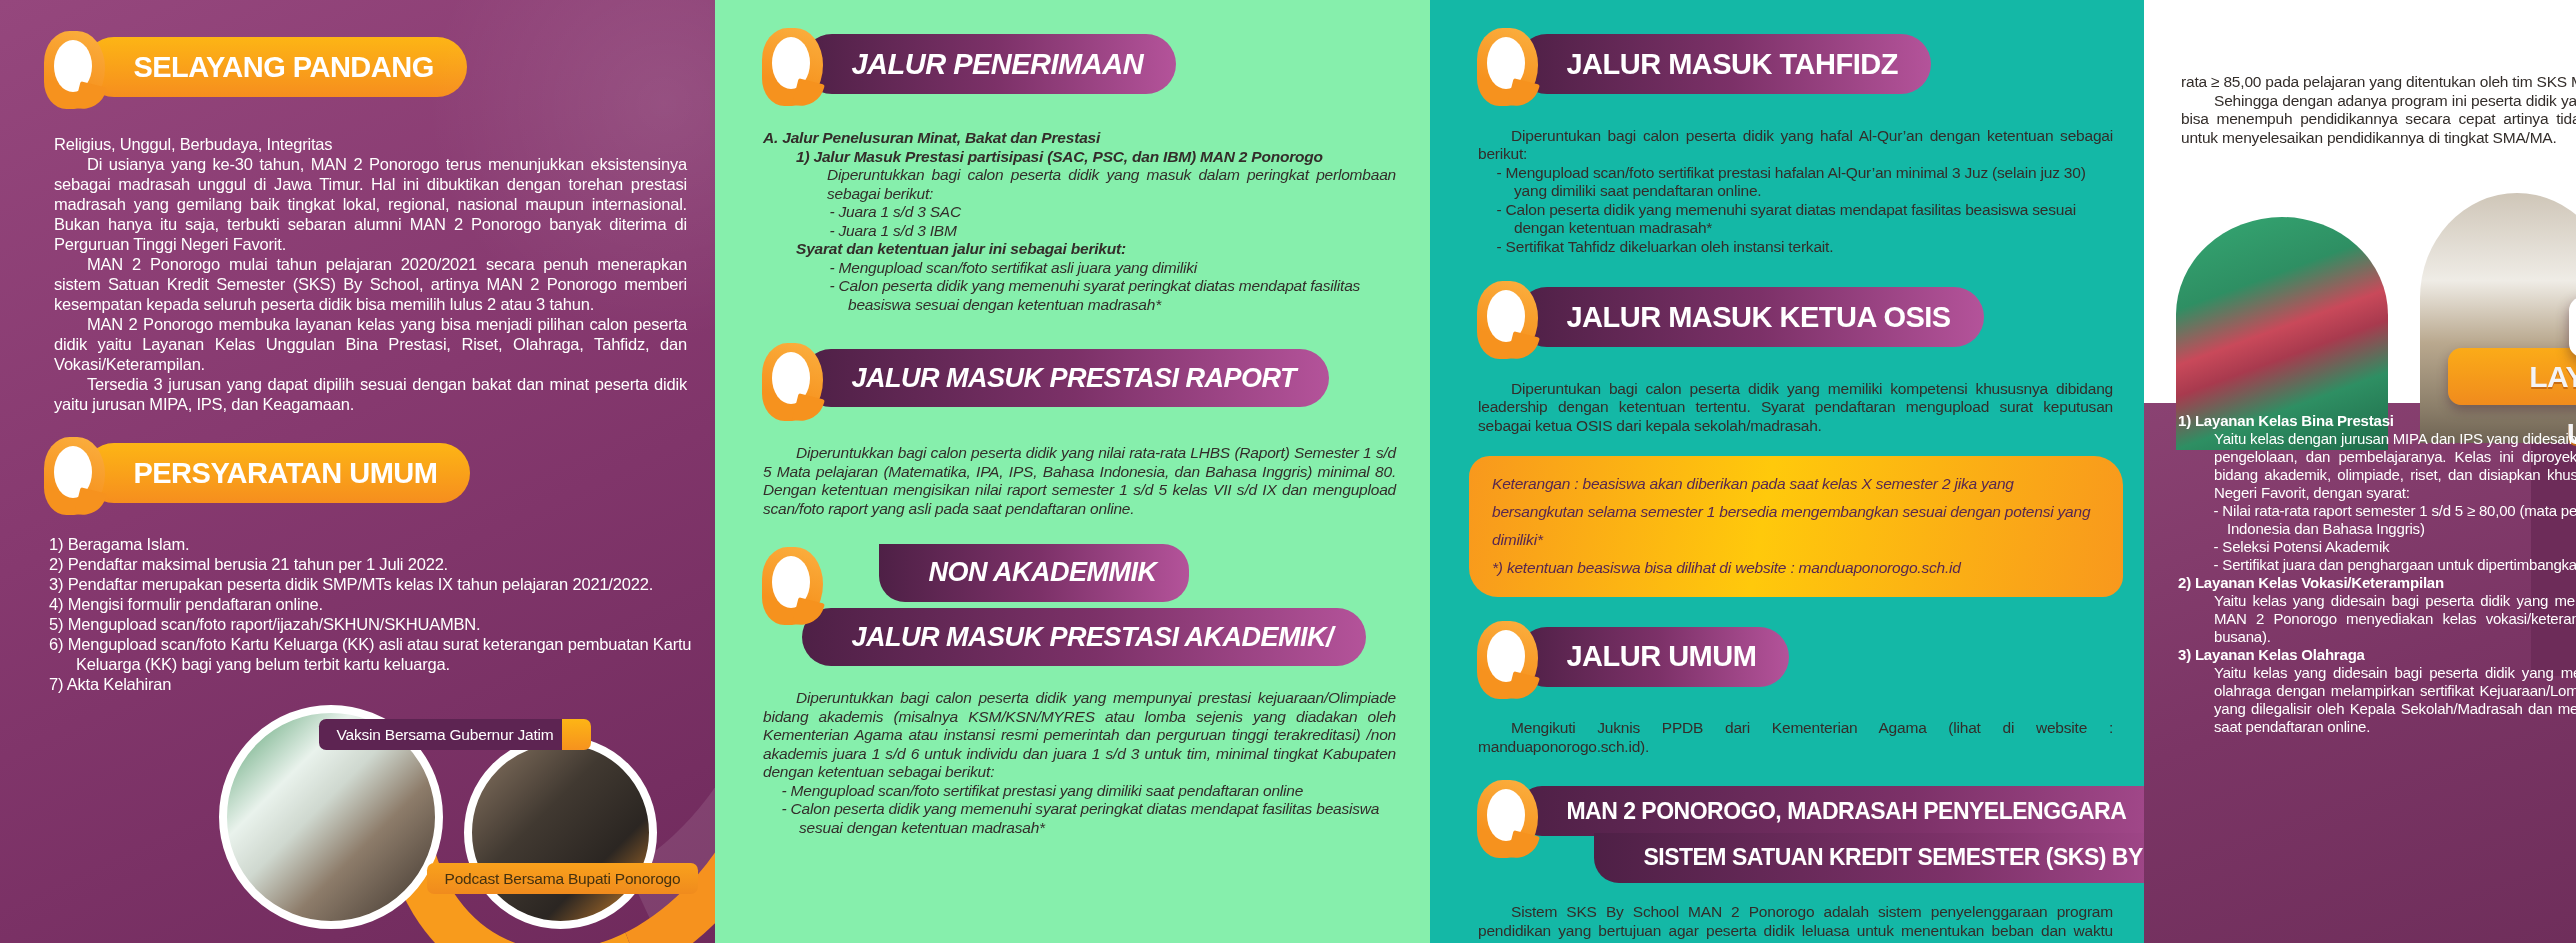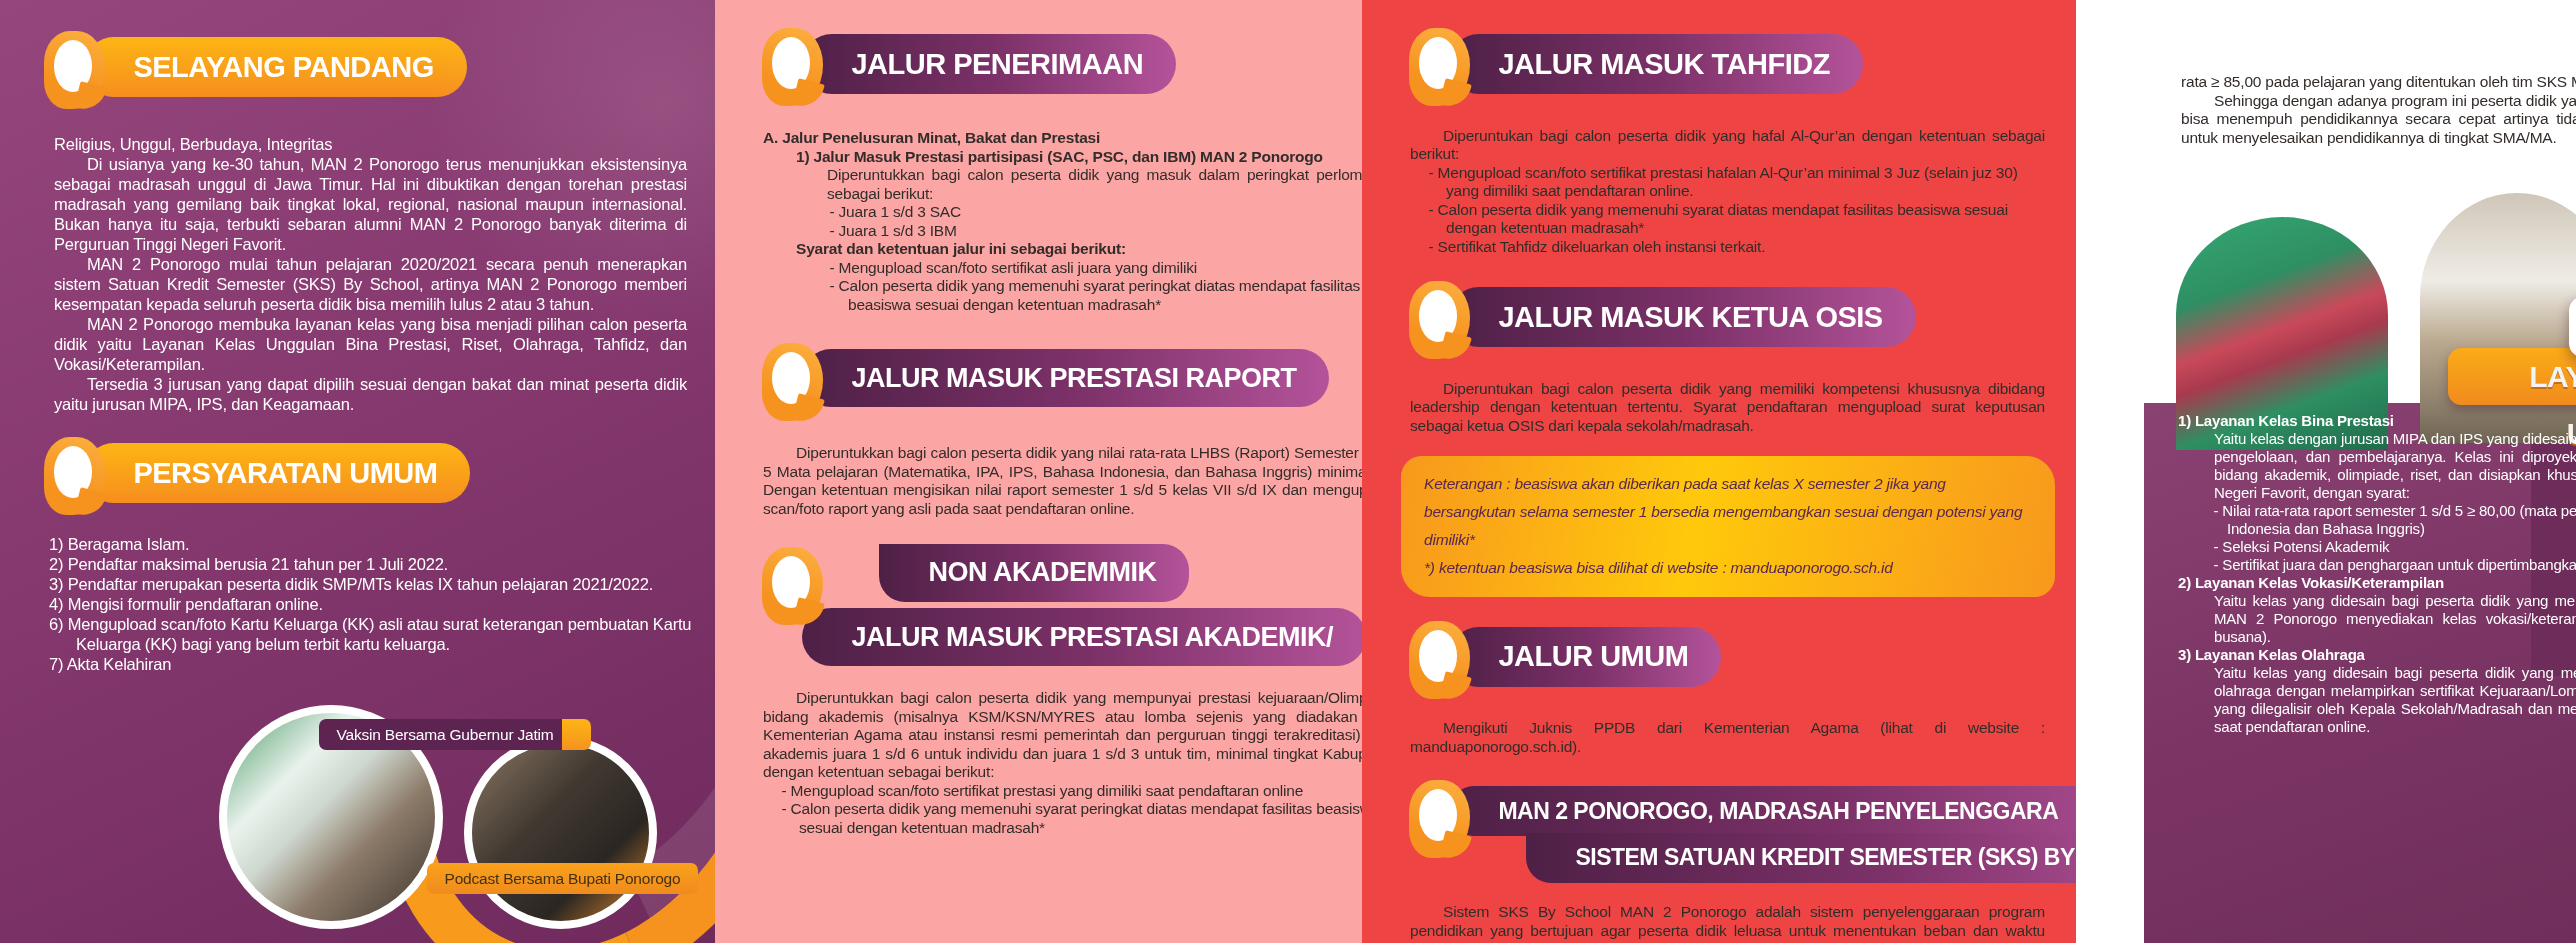--- a/index.html
+++ b/index.html
@@ -2,22 +2,22 @@
 <html style="font-size:8.2px"><head>
 <meta charset="utf-8">
 <style>
   html,body{margin:0;padding:0;background:#ffffff;}
   .sheet{position:relative;width:2860px;height:943px;overflow:hidden;
          font-family:"Liberation Sans",sans-serif;background:#ffffff;}
   .panel{position:absolute;top:0;height:943px;overflow:hidden;}
   .p1{left:0;width:715px;background:linear-gradient(155deg,#95477d 0%,#86396f 45%,#6f2a5c 100%);}
   .p1::before{content:'';position:absolute;right:-134px;top:-82px;width:464px;height:464px;
       border-radius:50%;background:radial-gradient(circle at 60% 40%, rgba(255,255,255,0.10), rgba(255,255,255,0) 60%);}
-  .p2{left:715px;width:715px;background:#fca5a5;}
-  .p3{left:1362px;width:714px;background:#ef4444;}
+  .p2{left:715px;width:715px;background:#86efac;font-style:italic;}
+  .p3{left:1430px;width:714px;background:#14b8a6;}
   .p4{left:2144px;width:716px;background:#ffffff;}
 
   
   .qhead{display:flex;align-items:flex-start;}
   .qicon{position:relative;width:61px;height:78px;flex:0 0 auto;margin-right:-20.6px;z-index:3;}
   .qicon .blob{position:absolute;inset:0;background:linear-gradient(200deg,#fbb040,#f6921e 70%);
       border-radius:48% 52% 58% 42%/46% 54% 60% 40%;}
   .qicon .hole{position:absolute;left:10.3px;top:9.3px;width:38px;height:52px;background:#ffffff;border-radius:50%;}
   .qicon .tail{position:absolute;right:1px;bottom:-2.1px;width:27px;height:27px;background:#f6921e;
       border-radius:2.1px 2.1px 24px 2.1px;transform:rotate(14deg);}
@@ -120,20 +120,21 @@
           <span class="hole"></span>
           <span class="tail"></span>
         </span>
       <span class="qpill orange">PERSYARATAN UMUM</span>
     </div>
     <div class="list txt white">
       <div class="hang">1) Beragama Islam.</div>
       <div class="hang">2) Pendaftar maksimal berusia 21 tahun per 1 Juli 2022.</div>
       <div class="hang">3) Pendaftar merupakan peserta didik SMP/MTs kelas IX tahun pelajaran 2021/2022.</div>
       <div class="hang">4) Mengisi formulir pendaftaran online.</div>
+      <div class="hang">5) Mengupload scan/foto raport/ijazah/SKHUN/SKHUAMBN.</div>
       <div class="hang">6) Mengupload scan/foto Kartu Keluarga (KK) asli atau surat keterangan pembuatan Kartu Keluarga (KK) bagi yang belum terbit kartu keluarga.</div>
       <div class="hang">7) Akta Kelahiran</div>
     </div>
     <div class="swoosh1"></div>
     <div class="photo ph1"></div>
     <div class="photo ph2"></div>
     <div class="cap cap1">Vaksin Bersama Gubernur Jatim</div>
     <div class="cap cap2">Podcast Bersama Bupati Ponorogo</div>
   </div>
 

